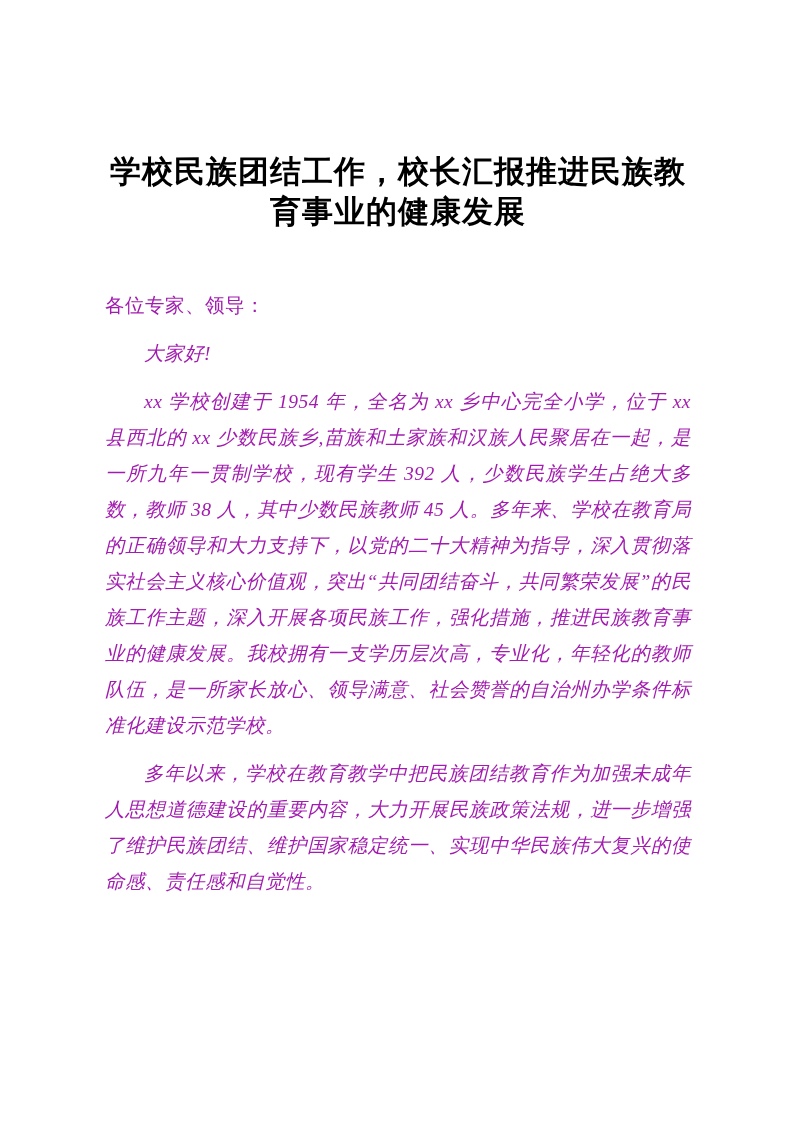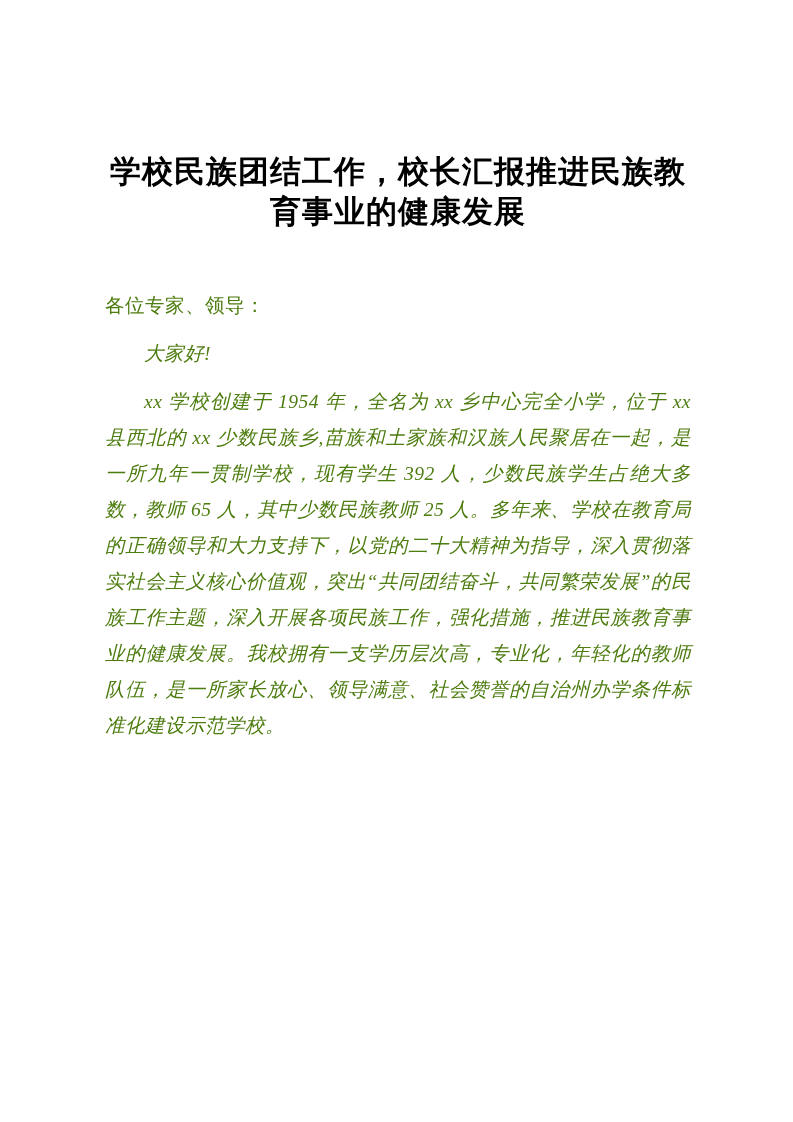--- a/index.html
+++ b/index.html
@@ -26,32 +26,33 @@
       text-align: center;
       color: #000000;
       margin: 0 0 56px 0;
     }
     .doc-body p {
       font-family: "Liberation Serif", "DejaVu Serif", serif;
       font-size: 19.5px;
       line-height: 36px;
       letter-spacing: 0.5px;
       text-align: justify;
-      color: #4d7c0f;
+      color: #a21caf;
       margin: 0 0 12px 0;
     }
     .doc-body p.indent {
       text-indent: 2em;
       font-style: italic;
     }
   </style>
 </head>
 <body>
 
 <div class="page">
   <h1 class="doc-title">学校民族团结工作，校长汇报推进民族教育事业的健康发展</h1>
 
   <div class="doc-body">
     <p>各位专家、领导：</p>
     <p class="indent">大家好!</p>
-    <p class="indent">xx 学校创建于 1954 年，全名为 xx 乡中心完全小学，位于 xx 县西北的 xx 少数民族乡,苗族和土家族和汉族人民聚居在一起，是一所九年一贯制学校，现有学生 392 人，少数民族学生占绝大多数，教师 65 人，其中少数民族教师 25 人。多年来、学校在教育局的正确领导和大力支持下，以党的二十大精神为指导，深入贯彻落实社会主义核心价值观，突出“共同团结奋斗，共同繁荣发展”的民族工作主题，深入开展各项民族工作，强化措施，推进民族教育事业的健康发展。我校拥有一支学历层次高，专业化，年轻化的教师队伍，是一所家长放心、领导满意、社会赞誉的自治州办学条件标准化建设示范学校。</p>
+    <p class="indent">xx 学校创建于 1954 年，全名为 xx 乡中心完全小学，位于 xx 县西北的 xx 少数民族乡,苗族和土家族和汉族人民聚居在一起，是一所九年一贯制学校，现有学生 392 人，少数民族学生占绝大多数，教师 38 人，其中少数民族教师 45 人。多年来、学校在教育局的正确领导和大力支持下，以党的二十大精神为指导，深入贯彻落实社会主义核心价值观，突出“共同团结奋斗，共同繁荣发展”的民族工作主题，深入开展各项民族工作，强化措施，推进民族教育事业的健康发展。我校拥有一支学历层次高，专业化，年轻化的教师队伍，是一所家长放心、领导满意、社会赞誉的自治州办学条件标准化建设示范学校。</p>
+    <p class="indent">多年以来，学校在教育教学中把民族团结教育作为加强未成年人思想道德建设的重要内容，大力开展民族政策法规，进一步增强了维护民族团结、维护国家稳定统一、实现中华民族伟大复兴的使命感、责任感和自觉性。</p>
   </div>
 </div>
 
 </body></html>

